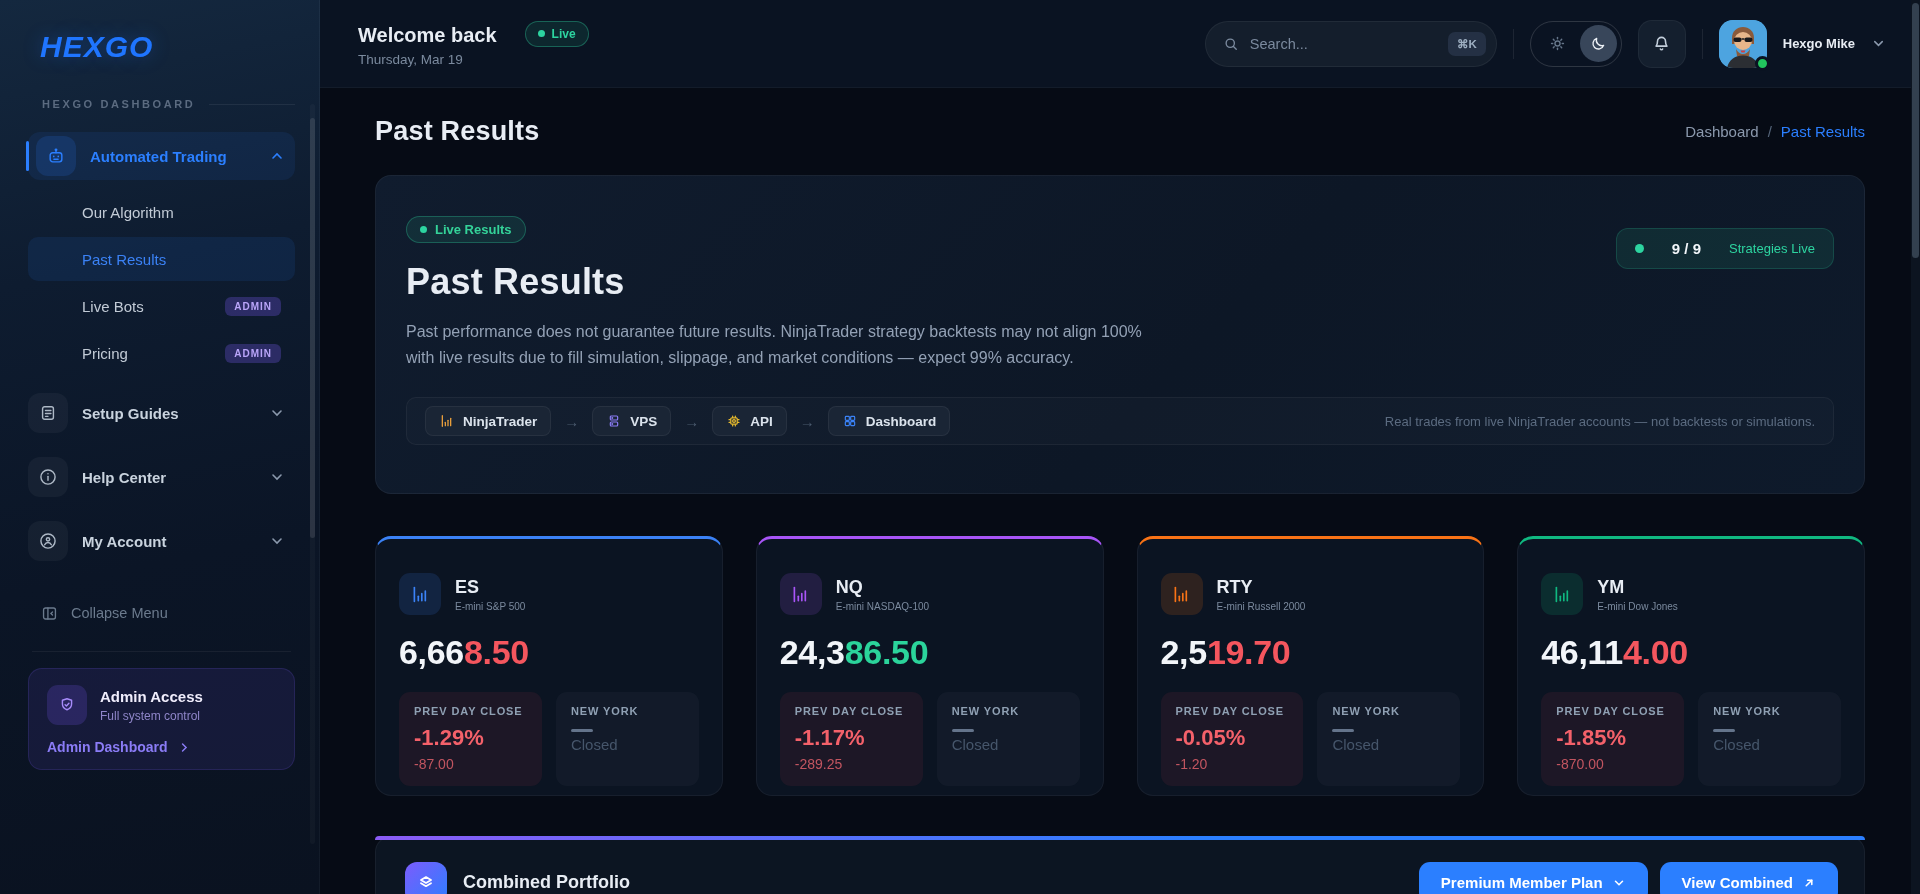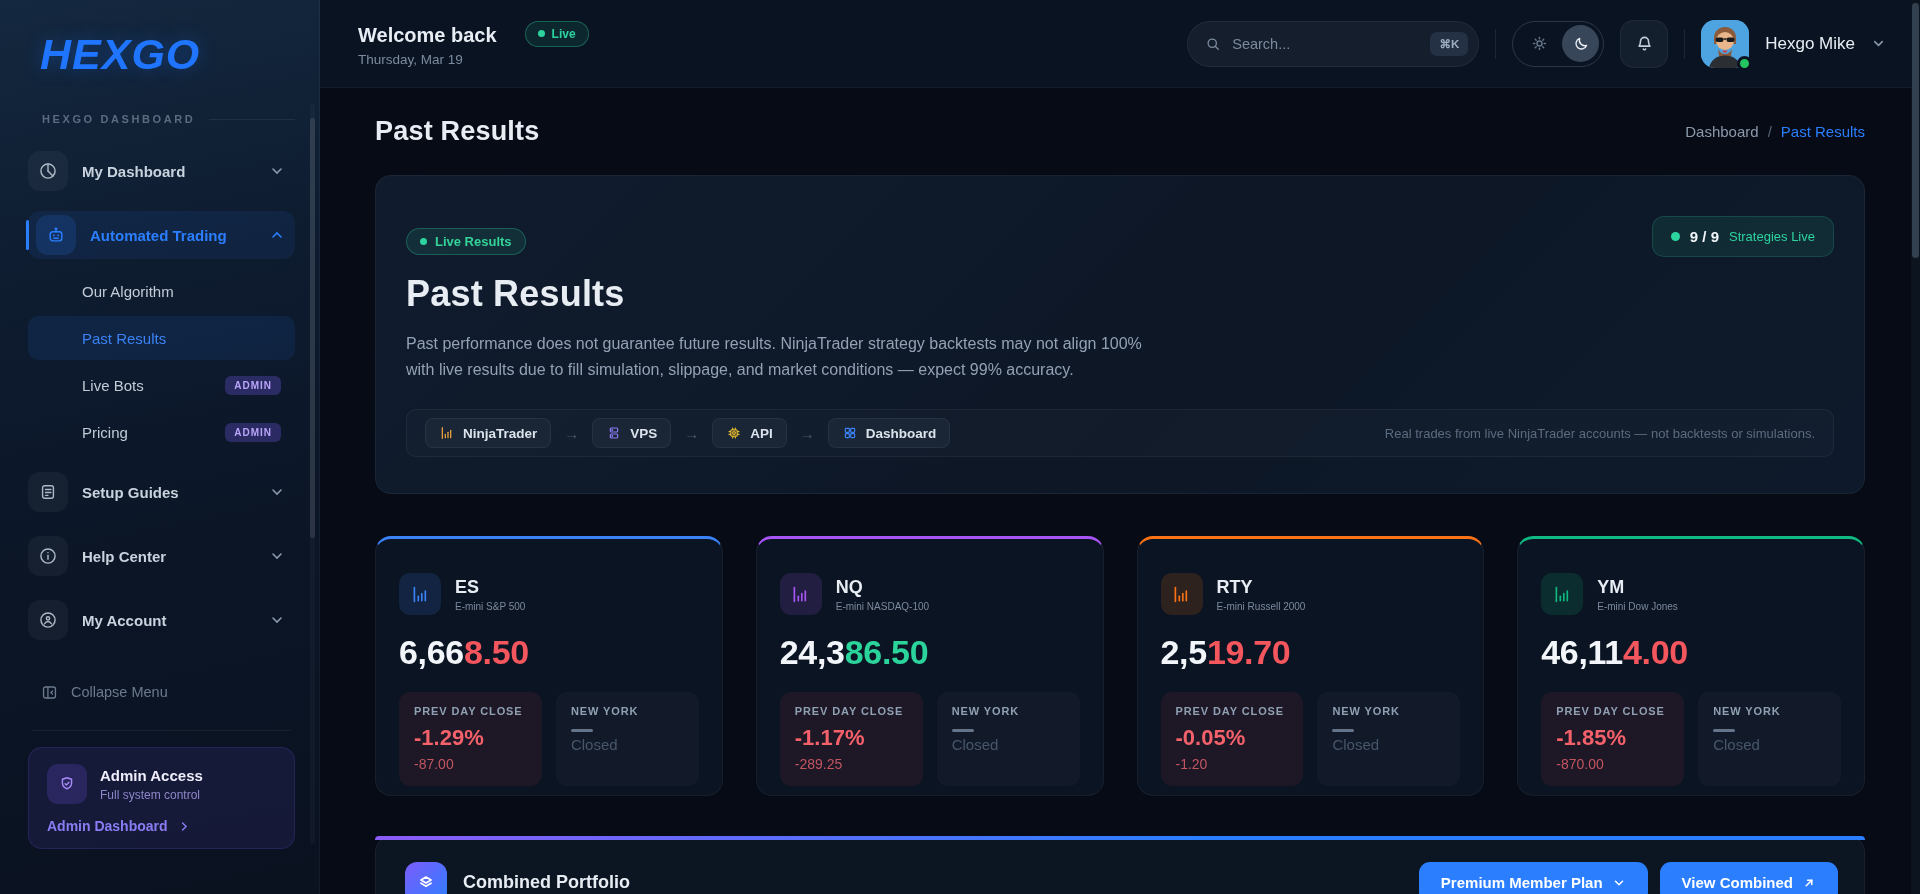--- a/index.html
+++ b/index.html
@@ -5,21 +5,21 @@
   * { margin:0; padding:0; box-sizing:border-box; }
   html,body { width:1920px; height:894px; overflow:hidden; background:#050a12;
     font-family:"Liberation Sans", sans-serif; color:#e8edf4; }
   .app { display:flex; width:1920px; height:894px; }
 
   
   .sidebar { position:relative; width:320px; flex:0 0 320px; height:100%;
     background:linear-gradient(168deg,#14283f 0%,#0e1c30 30%,#0b1526 62%,#0a1220 100%);
     border-right:1px solid rgba(255,255,255,0.04); display:flex; flex-direction:column;
     padding:26px 24px 18px 28px; }
-  .logo { font-style:italic; font-weight:900; font-size:43px; letter-spacing:1px;
+  .logo { font-style:italic; font-weight:900; font-size:30px; letter-spacing:1px;
     color:#1f75ff; margin-left:12px; margin-top:4px;
     text-shadow:0 0 18px rgba(31,117,255,0.35); }
   .side-label-row { display:flex; align-items:center; gap:14px; margin-top:34px; margin-left:14px; }
   .side-label { font-size:11px; font-weight:700; letter-spacing:2.6px; color:#5b6b80; white-space:nowrap; }
   .side-label-row .rule { flex:1; height:1px; background:rgba(255,255,255,0.07); }
 
   .nav { margin-top:22px; }
   .nav-item { display:flex; align-items:center; gap:14px; height:48px; margin-bottom:16px;
     border-radius:12px; padding:0 10px 0 0; cursor:pointer; position:relative; }
   .nav-ico { width:40px; height:40px; border-radius:12px; background:rgba(255,255,255,0.045);
@@ -95,39 +95,39 @@
   .toggle .moon svg { width:18px; height:18px; }
   .bell-btn { width:48px; height:48px; border-radius:14px; background:#141f2e;
     border:1px solid rgba(255,255,255,0.05); display:flex; align-items:center; justify-content:center;
     color:#c3cedb; cursor:pointer; }
   .bell-btn svg { width:21px; height:21px; }
   .avatar { position:relative; width:48px; height:48px; border-radius:14px; background:#4da4e0;
     overflow:visible; cursor:pointer; flex:0 0 48px; }
   .avatar svg { width:48px; height:48px; border-radius:14px; display:block; }
   .status-dot { position:absolute; right:-3px; bottom:-3px; width:15px; height:15px; border-radius:50%;
     background:#22c55e; border:3px solid #0a1322; }
-  .user-name { font-size:17px; font-weight:400; }
+  .user-name { font-size:13px; font-weight:700; }
   .user-chev { width:15px; height:15px; color:#8b99ad; }
 
   .content { flex:1; overflow:hidden; background:#060b15; padding:28px 55px 0 55px; }
   .page-head { display:flex; align-items:center; }
   .page-title { font-size:27px; font-weight:800; letter-spacing:0.2px; }
   .crumbs { margin-left:auto; display:flex; gap:9px; font-size:15px; }
   .crumb-parent { color:#8b99ad; cursor:pointer; }
   .crumb-sep { color:#55657a; }
   .crumb-current { color:#2b7fff; }
 
   
-  .hero { position:relative; margin-top:28px; border-radius:16px; padding:52px 30px 32px 30px;
+  .hero { position:relative; margin-top:28px; border-radius:16px; padding:40px 30px 32px 30px;
     background:linear-gradient(135deg,#101c2e 0%,#0d1726 55%,#0e1a2b 100%);
     border:1px solid rgba(255,255,255,0.05); height:319px; }
   .hero-live { display:inline-flex; align-items:center; gap:8px; height:27px; padding:0 13px;
     border-radius:15px; background:rgba(45,212,160,0.10); border:1px solid rgba(45,212,160,0.30);
     color:#34d399; font-size:13px; font-weight:600; }
-  .strat-badge { position:absolute; right:30px; top:40px; display:flex; align-items:center; gap:10px;
+  .strat-badge { position:absolute; right:30px; top:52px; display:flex; align-items:center; gap:28px;
     background:rgba(45,212,160,0.10); border:1px solid rgba(45,212,160,0.18); border-radius:12px;
     padding:11px 18px; }
   .strat-count { font-size:15px; font-weight:800; color:#f2f6fa; }
   .strat-label { font-size:13px; color:#2dd4a0; }
   .hero-title { font-size:36px; font-weight:800; margin-top:18px; letter-spacing:0.2px; }
   .hero-desc { margin-top:16px; max-width:745px; font-size:16px; line-height:26px; color:#93a1b5; }
   .pipeline { margin-top:26px; display:flex; align-items:center; gap:13px; height:48px;
     border-radius:10px; background:rgba(255,255,255,0.02); border:1px solid rgba(255,255,255,0.05);
     padding:0 18px; }
   .chip { display:inline-flex; align-items:center; gap:8px; padding:6px 13px; border-radius:8px;
@@ -187,33 +187,20 @@
   <aside class="sidebar">
     <div class="logo">HEXGO</div>
 
     <div class="side-label-row">
       <span class="side-label">HEXGO DASHBOARD</span>
       <span class="rule"></span>
     </div>
 
     <nav class="nav">
 
-      <div class="nav-item">
-        <span class="nav-ico">
-          <svg viewBox="0 0 24 24" fill="none" stroke="currentColor" stroke-width="1.7" stroke-linecap="round">
-              <circle cx="12" cy="12" r="8.5"></circle>
-              <path d="M12 12V3.5"></path>
-              <path d="M12 12l6 6"></path>
-            </svg>
-        </span>
-        <span class="nav-txt">My Dashboard</span>
-        <svg class="nav-chev" viewBox="0 0 20 20" fill="none" stroke="currentColor" stroke-width="2" stroke-linecap="round">
-            <path d="M5 7.5l5 5 5-5"></path>
-          </svg>
-      </div>
 
       <div class="nav-item active">
         <span class="nav-ico">
           <svg viewBox="0 0 24 24" fill="none" stroke="currentColor" stroke-width="1.7" stroke-linecap="round">
               <rect x="5" y="8" width="14" height="11" rx="3"></rect>
               <path d="M12 5.5V8"></path>
               <circle cx="12" cy="4.6" r="0.9"></circle>
               <circle cx="9.3" cy="12.5" r="1" fill="currentColor" stroke="none"></circle>
               <circle cx="14.7" cy="12.5" r="1" fill="currentColor" stroke="none"></circle>
               <path d="M9.5 15.8h5"></path>

